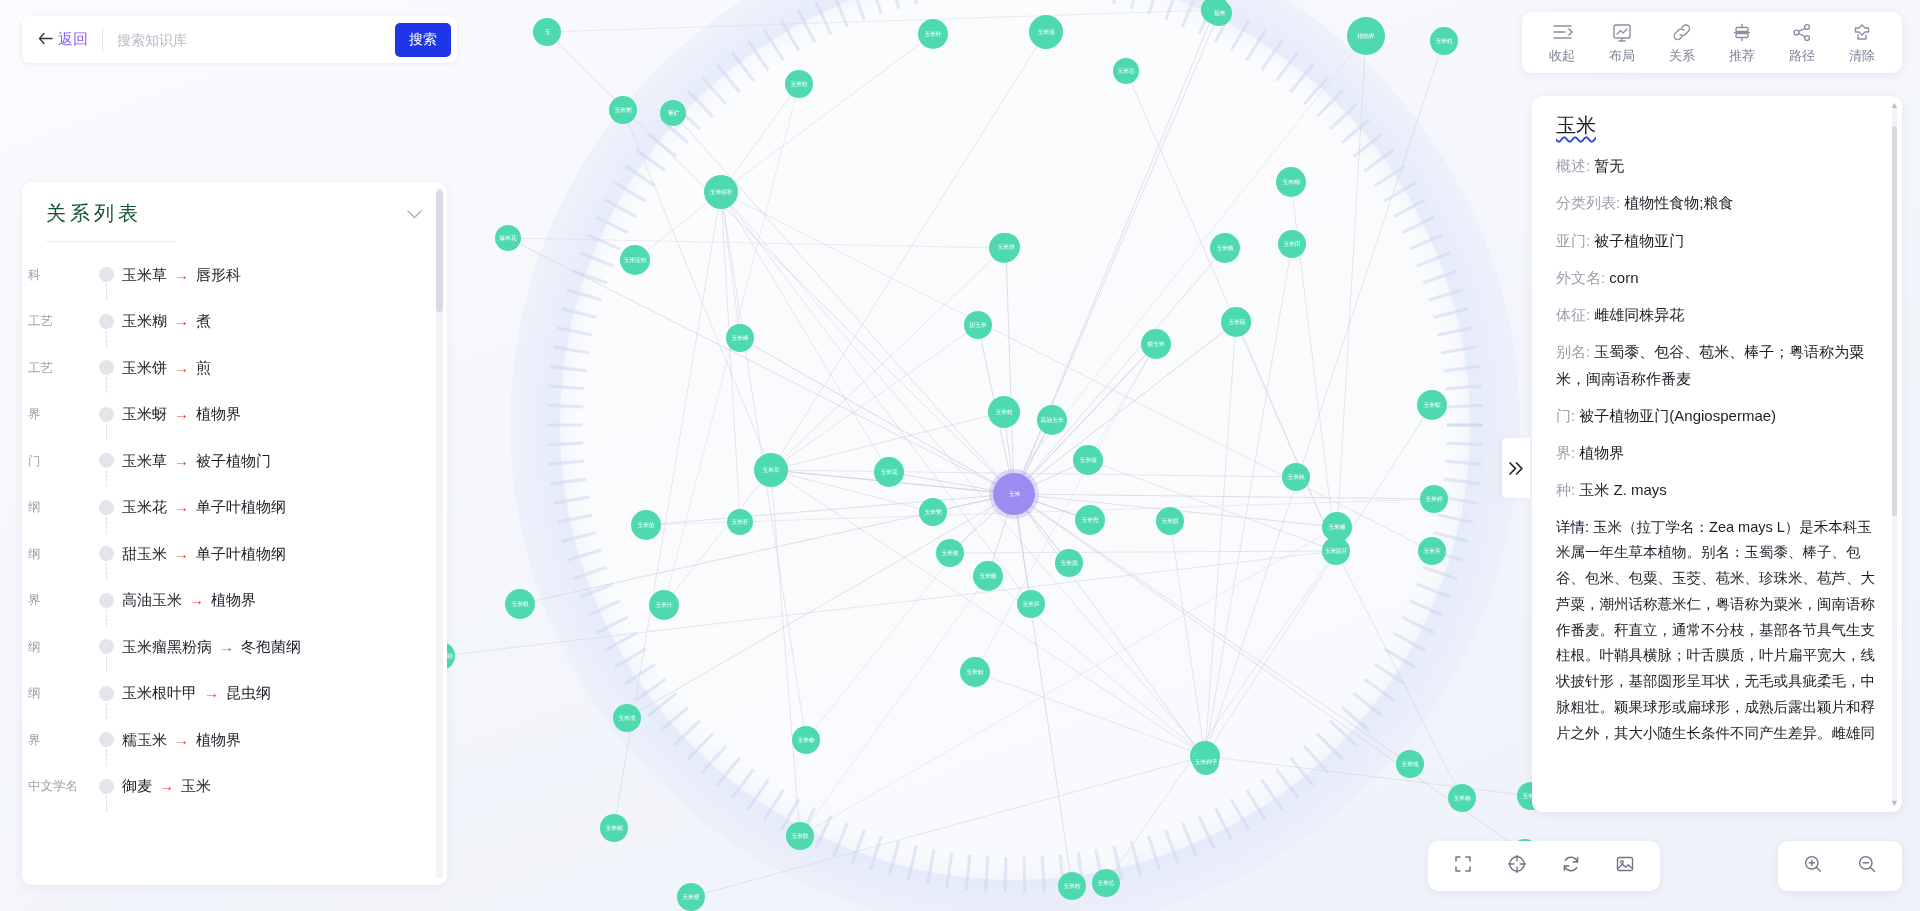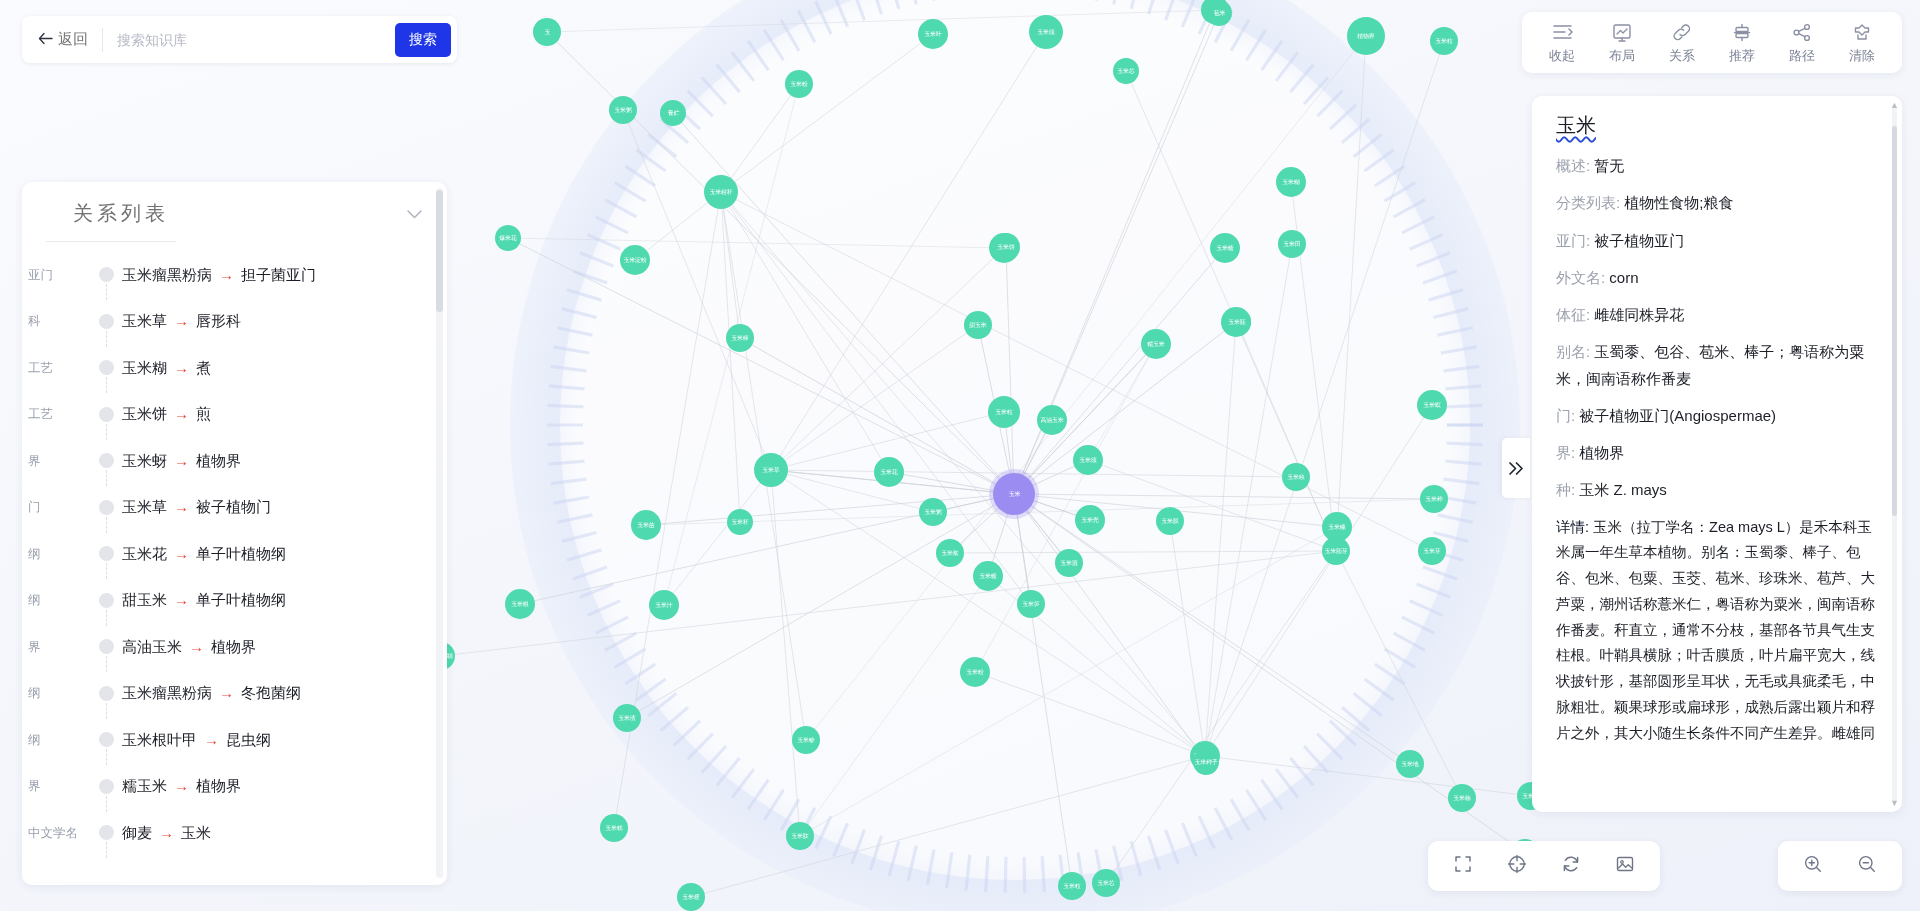--- a/index.html
+++ b/index.html
@@ -57,21 +57,21 @@
     width: 435px; height: 47px;
     background: #fff;
     border-radius: 8px;
     box-shadow: 0 1px 4px rgba(30,40,80,.08);
     display: flex; align-items: center;
     padding: 0 6px 0 16px;
     z-index: 30;
   }
   .back-btn {
     display: flex; align-items: center; gap: 5px;
-    font-size: 15px; color: #737373;
+    font-size: 15px; color: #8b5cf6;
     padding-right: 14px;
     cursor: pointer; white-space: nowrap;
   }
   .vsep { width: 1px; height: 24px; background: #e6e8ee; }
   .search-input {
     flex: 1; border: none; outline: none;
     font-size: 14px; color: #30343f;
     padding: 0 14px;
     font-family: inherit;
     background: transparent;
@@ -93,23 +93,22 @@
     border-radius: 10px;
     box-shadow: 0 2px 10px rgba(30,40,80,.07);
     z-index: 25;
     overflow: hidden;
   }
   .rel-head {
     display: flex; align-items: center; justify-content: space-between;
     padding: 18px 24px 0 24px;
   }
   .rel-title {
-    font-size: 20px; color: #737373; font-weight: 400;
+    font-size: 20px; color: #14532d; font-weight: 400;
     letter-spacing: 4px;
-    margin-left: 27px;
   }
   .rel-underline {
     margin: 14px 0 0 24px; width: 130px; height: 1px; background: #e9ebf0;
   }
   .chev-down { color:#aeb3c0; font-size: 18px; cursor:pointer; line-height:1;}
   .rel-body {
     position: relative;
     height: 628px;
     overflow: hidden;
     padding-top: 10px;
@@ -696,28 +695,20 @@
       <div class="rel-title">关系列表</div>
       <div class="chev-down">
         <svg width="17" height="11" viewBox="0 0 17 11" fill="none">
           <path d="M2 2 L8.5 8.5 L15 2" stroke="#aeb3c0" stroke-width="1.5" stroke-linecap="round" stroke-linejoin="round"></path>
         </svg>
       </div>
     </div>
     <div class="rel-underline"></div>
     <div class="rel-body" id="rel-body">
         <div class="rel-row">
-          <div class="rel-type">亚门</div>
-          <div class="rel-dot-wrap">
-            <div class="rel-dot"></div>
-            <div class="rel-line"></div>
-          </div>
-          <div class="rel-text"><span>玉米瘤黑粉病</span><span class="rel-arrow">→</span><span>担子菌亚门</span></div>
-        </div>
-        <div class="rel-row">
           <div class="rel-type">科</div>
           <div class="rel-dot-wrap">
             <div class="rel-dot"></div>
             <div class="rel-line"></div>
           </div>
           <div class="rel-text"><span>玉米草</span><span class="rel-arrow">→</span><span>唇形科</span></div>
         </div>
         <div class="rel-row">
           <div class="rel-type">工艺</div>
           <div class="rel-dot-wrap">

